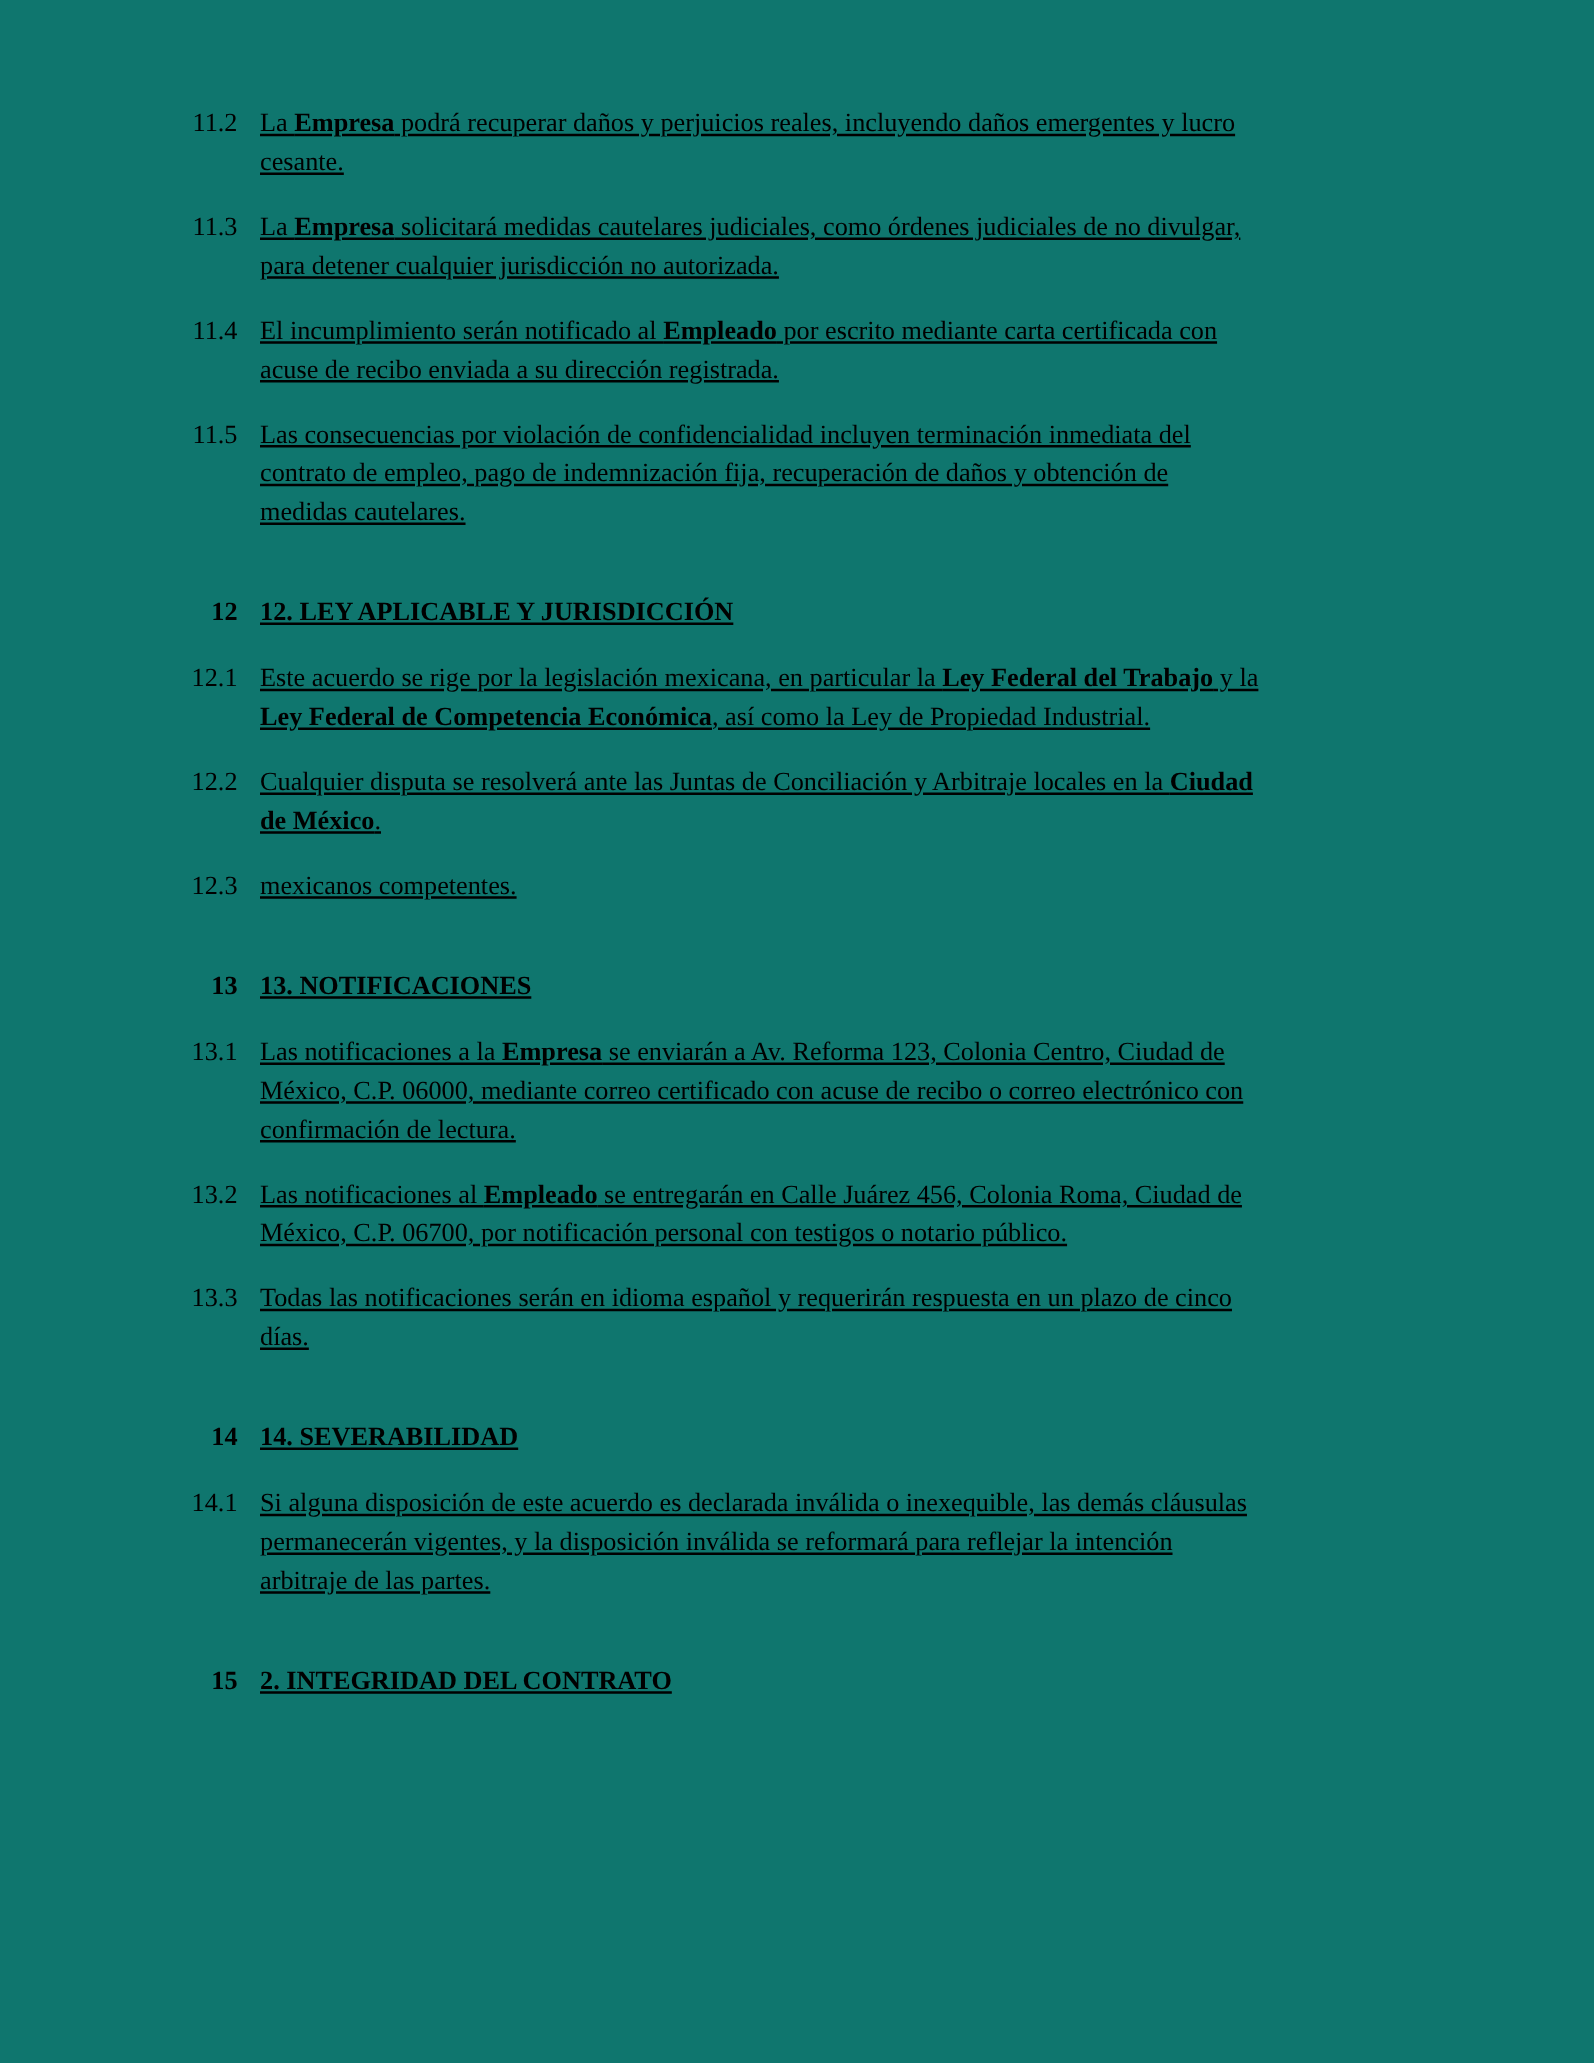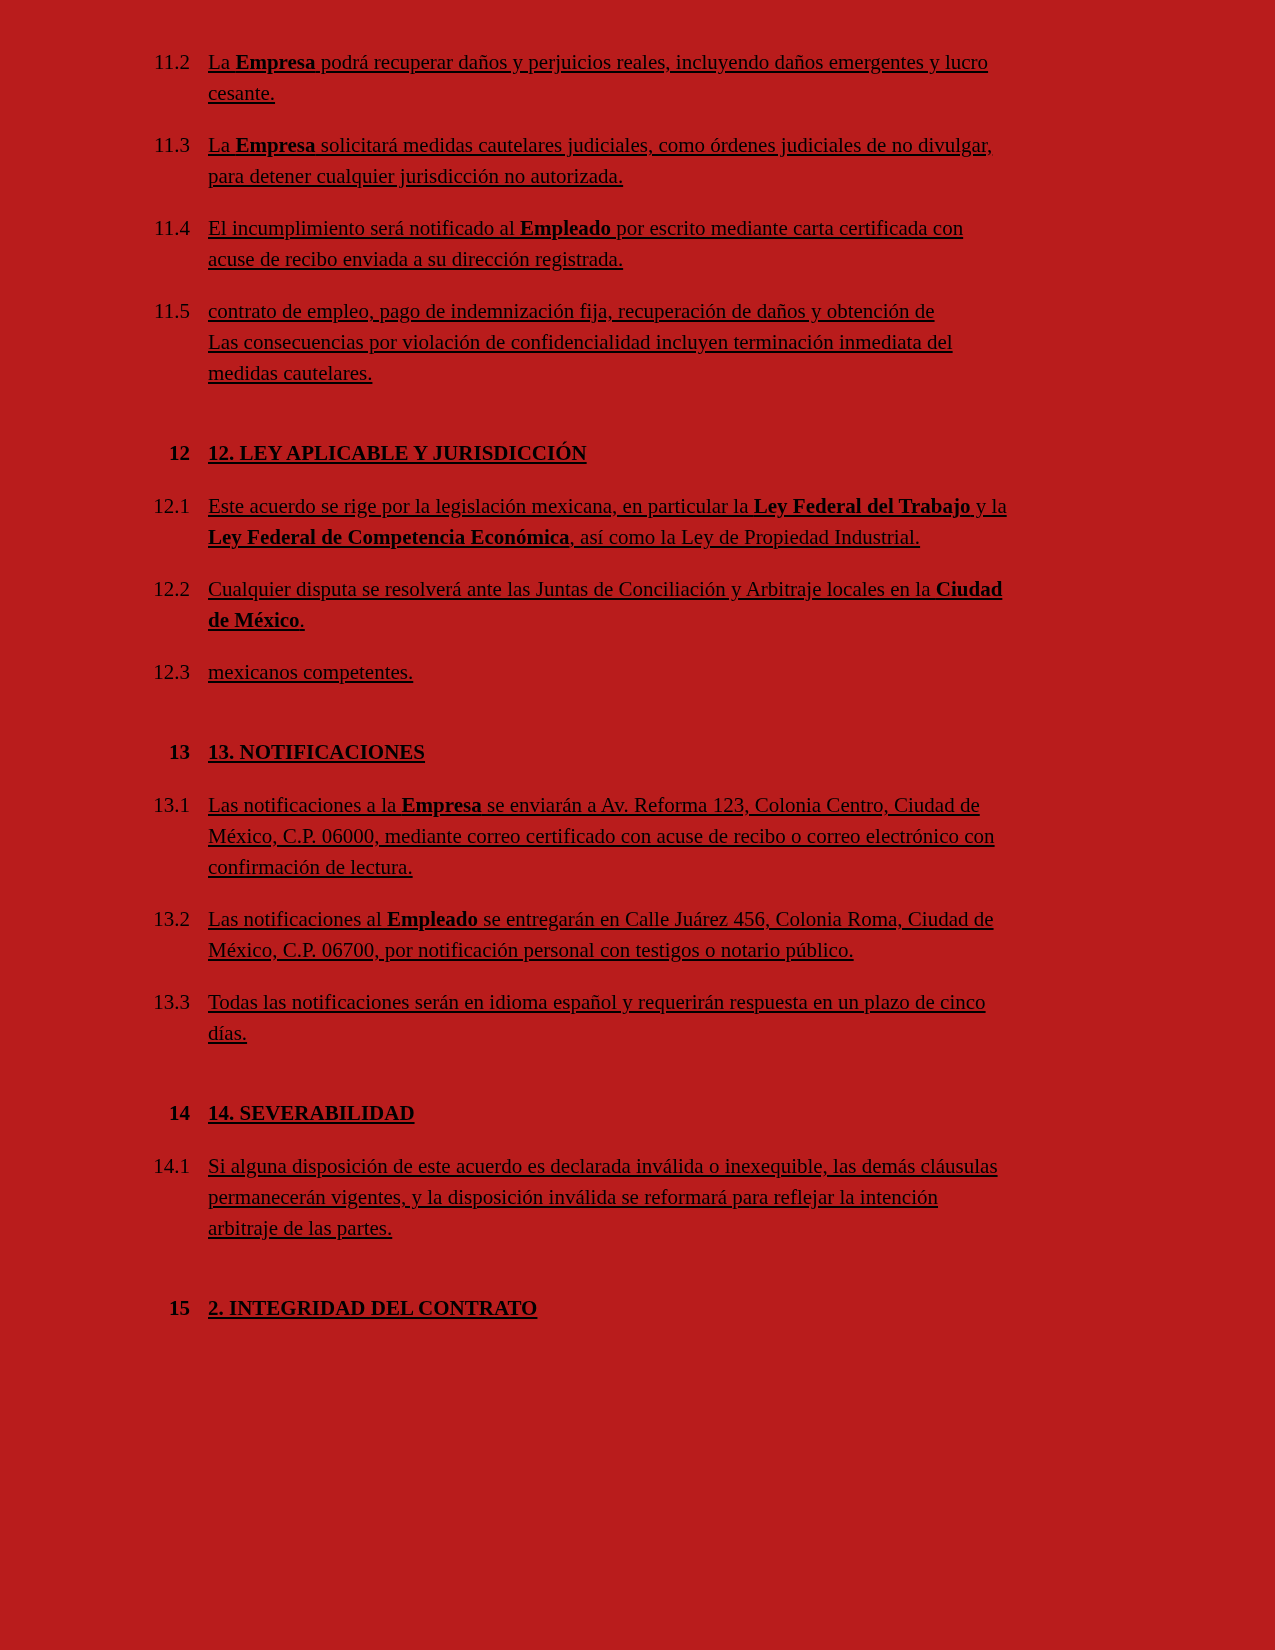--- a/index.html
+++ b/index.html
@@ -6,24 +6,24 @@
   body {
     width: 1275px;
     height: 1650px;
     background: #ffffff;
     font-family: "Liberation Serif", "DejaVu Serif", serif;
   }
   .page {
     box-sizing: border-box;
     width: 1275px;
     height: 1650px;
-    background: #b91c1c;
+    background: #0f766e;
     color: #000000;
     font-size: 21px;
-    padding: 47px 147px 0 120px;
+    padding: 83px 147px 0 120px;
     display: flex;
     flex-direction: column;
     align-items: stretch;
     overflow: hidden;
   }
   .row {
     display: grid;
     grid-template-columns: 70px 1fr;
     column-gap: 18px;
   }
@@ -62,29 +62,29 @@
       <div class="row clause">
         <div class="num">11.3</div>
         <div class="txt">
           <div class="line"><span>La </span><b>Empresa</b><span> solicitará medidas cautelares judiciales, como órdenes judiciales de no divulgar,</span></div>
           <div class="line"><span>para detener cualquier jurisdicción no autorizada.</span></div>
         </div>
       </div>
       <div class="row clause">
         <div class="num">11.4</div>
         <div class="txt">
-          <div class="line"><span>El incumplimiento será notificado al </span><b>Empleado</b><span> por escrito mediante carta certificada con</span></div>
+          <div class="line"><span>El incumplimiento serán notificado al </span><b>Empleado</b><span> por escrito mediante carta certificada con</span></div>
           <div class="line"><span>acuse de recibo enviada a su dirección registrada.</span></div>
         </div>
       </div>
       <div class="row clause">
         <div class="num">11.5</div>
         <div class="txt">
+          <div class="line"><span>Las consecuencias por violación de confidencialidad incluyen terminación inmediata del</span></div>
           <div class="line"><span>contrato de empleo, pago de indemnización fija, recuperación de daños y obtención de</span></div>
-          <div class="line"><span>Las consecuencias por violación de confidencialidad incluyen terminación inmediata del</span></div>
           <div class="line"><span>medidas cautelares.</span></div>
         </div>
       </div>
       <div class="row heading">
         <div class="num">12</div>
         <div class="txt">
           <div class="line"><b>12. LEY APLICABLE Y JURISDICCIÓN</b></div>
         </div>
       </div>
       <div class="row clause">

